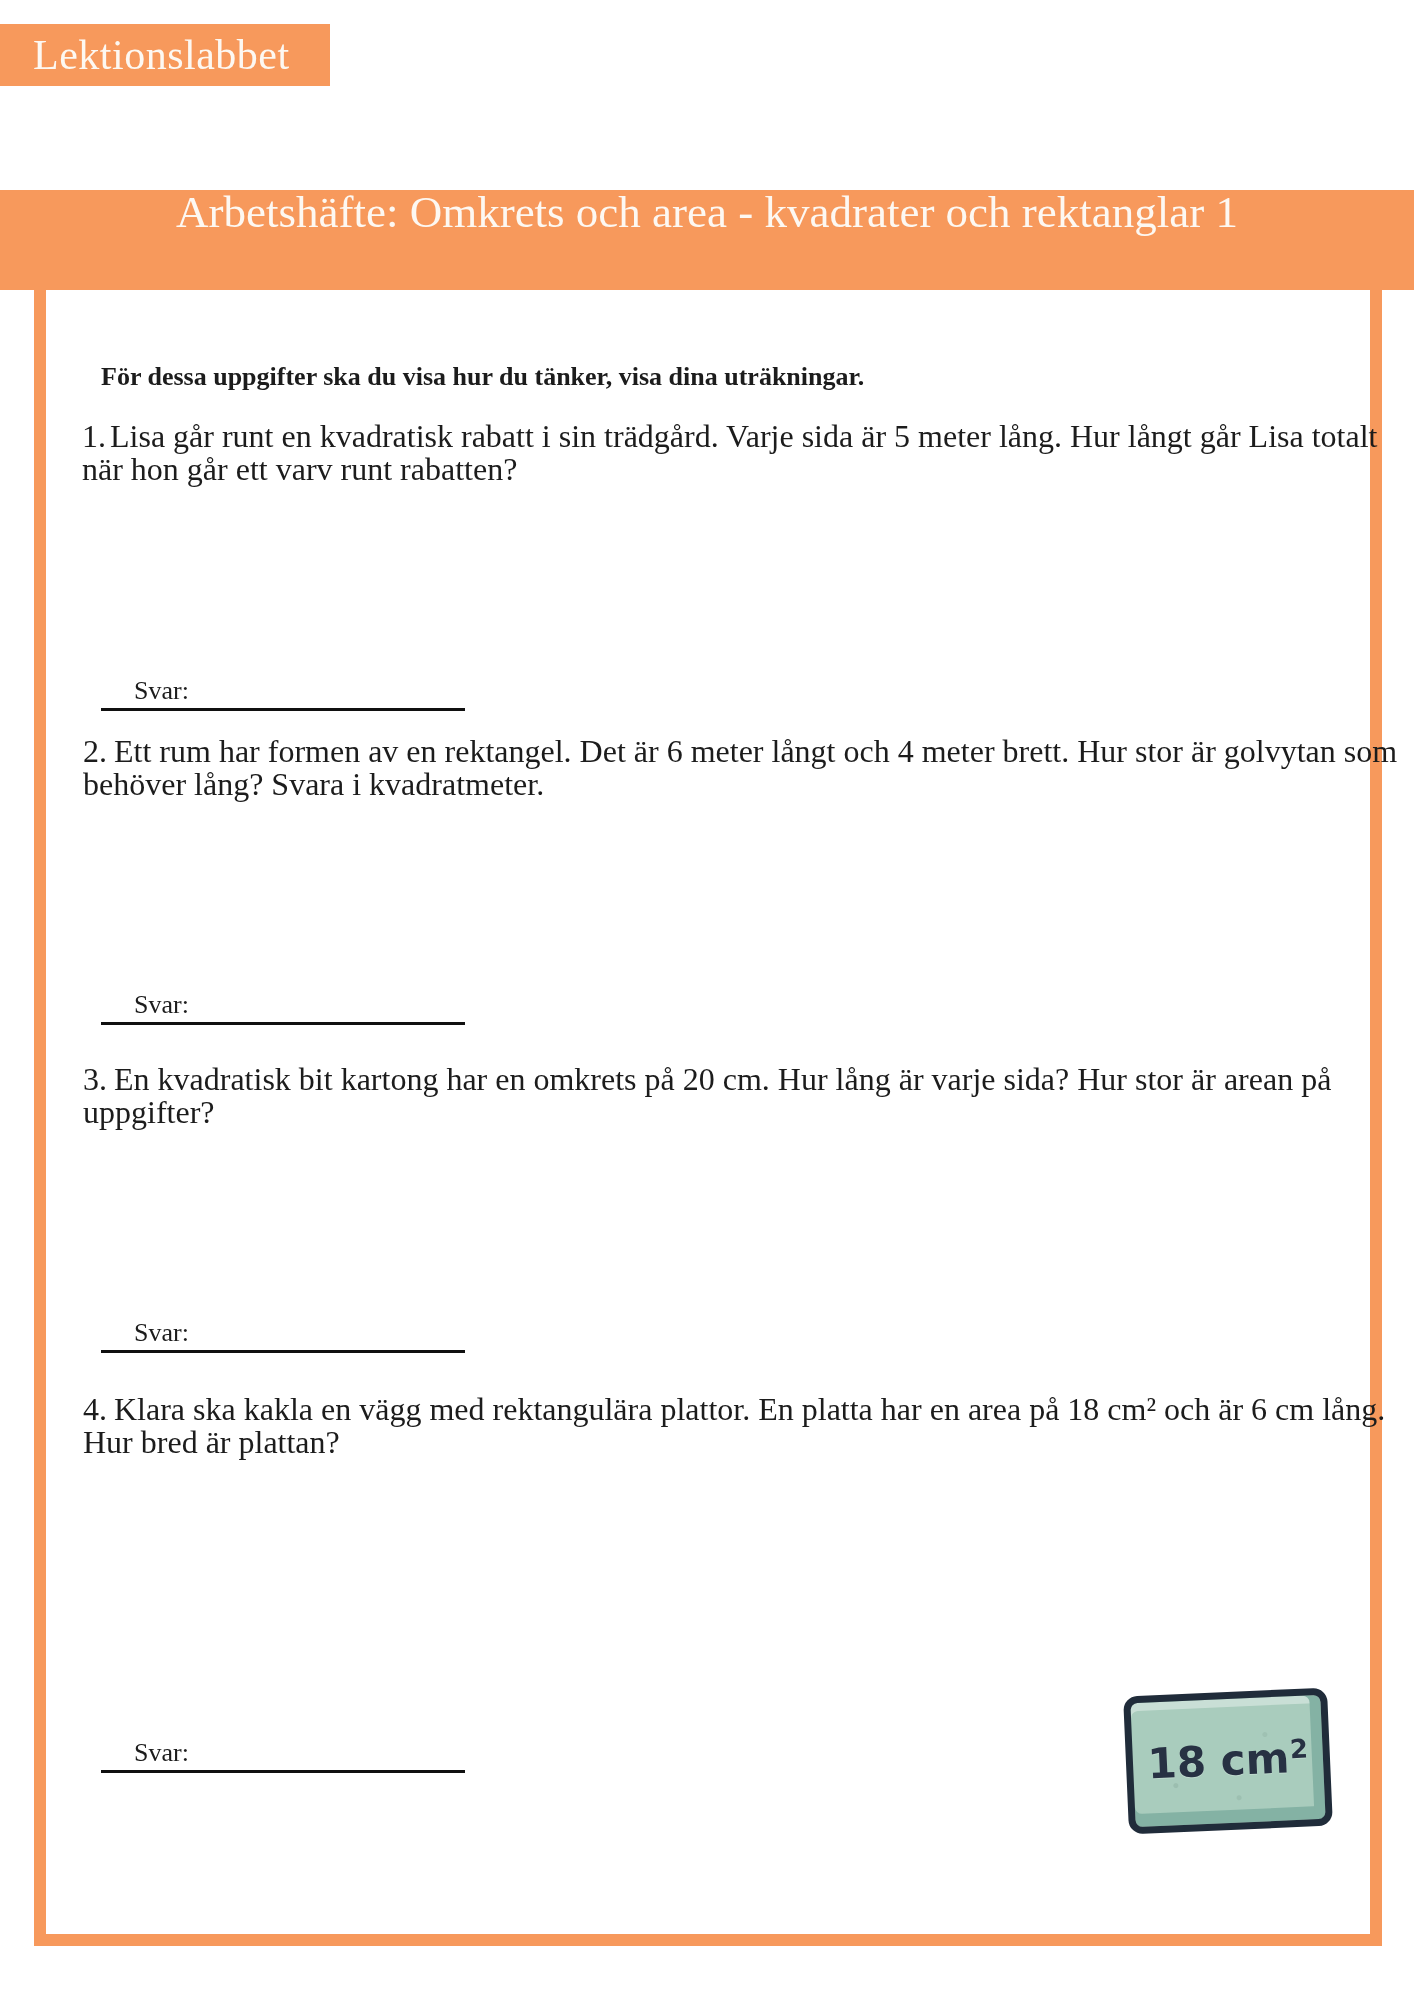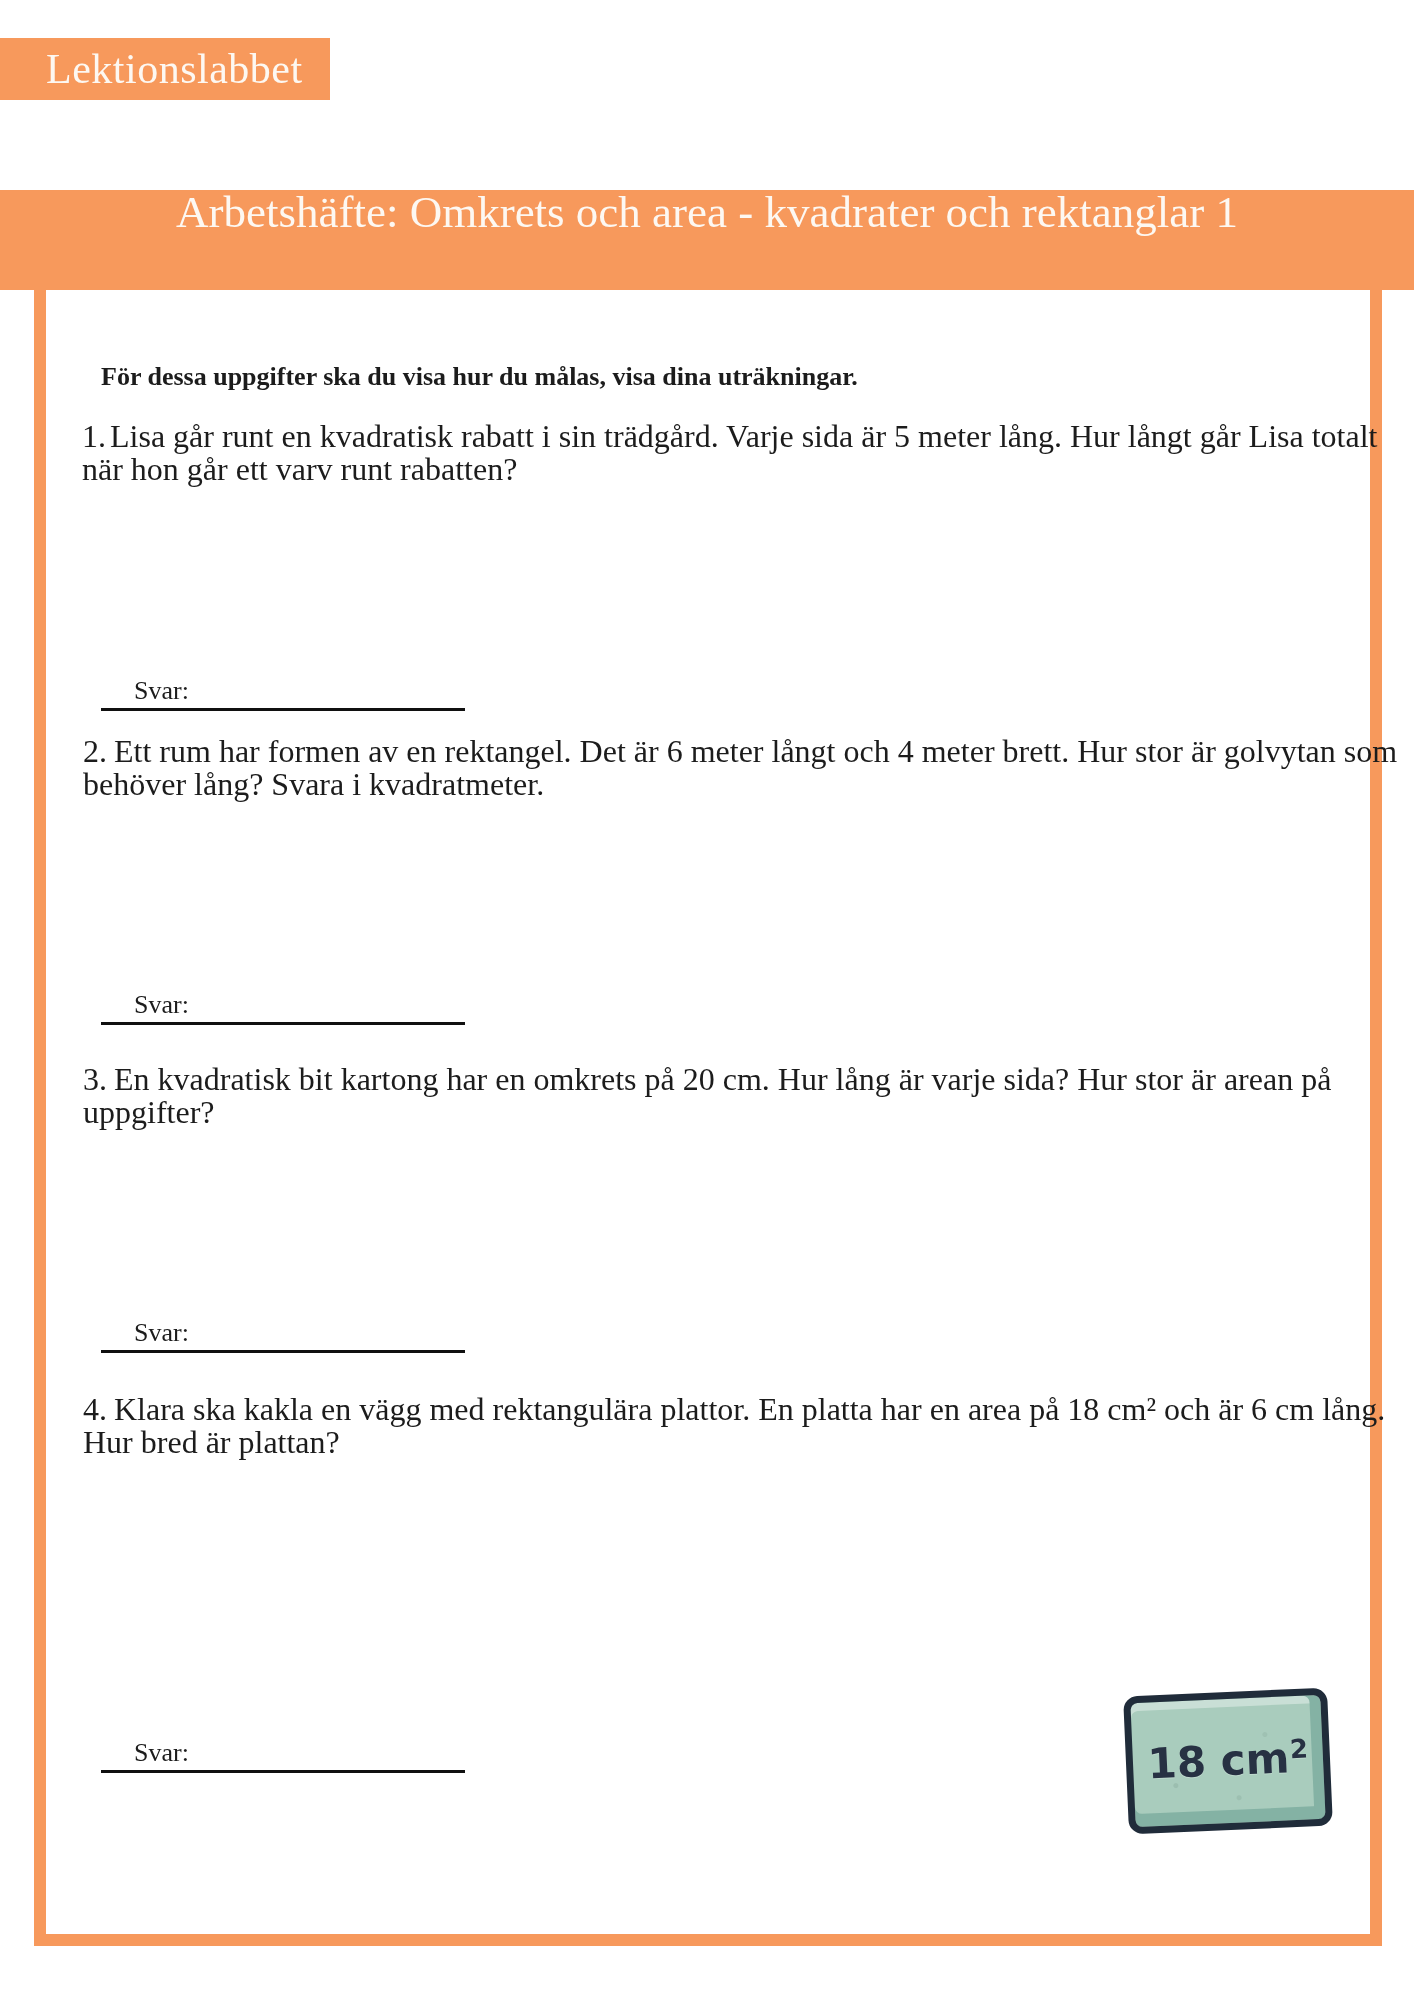--- a/index.html
+++ b/index.html
@@ -6,24 +6,24 @@
   .page{
     position:relative;
     width:1414px;height:2000px;
     background:#ffffff;
     overflow:hidden;
     font-family:"Liberation Serif","DejaVu Serif",serif;
     color:#1c1c1c;
   }
   
   .logo-box{
-    position:absolute;left:0;top:38px;width:330px;height:62px;
+    position:absolute;left:0;top:24px;width:330px;height:62px;
     background:#F7995C;
     display:flex;align-items:center;
-    padding-left:46px;box-sizing:border-box;
+    padding-left:33px;box-sizing:border-box;
   }
   .logo-box .logo-text{
     color:#fdf8f2;font-size:42px;line-height:1;letter-spacing:.5px;
   }
   
   .banner{
     position:absolute;left:0;top:190px;width:1414px;height:100px;
     background:#F7995C;
     display:flex;align-items:flex-start;justify-content:center;
   }
@@ -92,21 +92,21 @@
   <div class="logo-box">
     <span class="logo-text">Lektionslabbet</span>
   </div>
 
   <div class="banner">
     <span class="banner-title">Arbetshäfte: Omkrets och area - kvadrater och rektanglar 1</span>
   </div>
 
   <div class="frame"></div>
 
-  <div class="intro">För dessa uppgifter ska du visa hur du målas, visa dina uträkningar.</div>
+  <div class="intro">För dessa uppgifter ska du visa hur du tänker, visa dina uträkningar.</div>
 
   <div class="q q1" style="left:82px;top:420px;">
     <div class="qline"><span class="num">1.</span><span>Lisa går runt en kvadratisk rabatt i sin trädgård. Varje sida är 5 meter lång. Hur långt går Lisa totalt</span></div>
     <div class="qline line2">när hon går ett varv runt rabatten?</div>
   </div>
 
   <div class="svar" style="top:674px;">
     <span class="svar-label">Svar:</span>
   </div>
 

